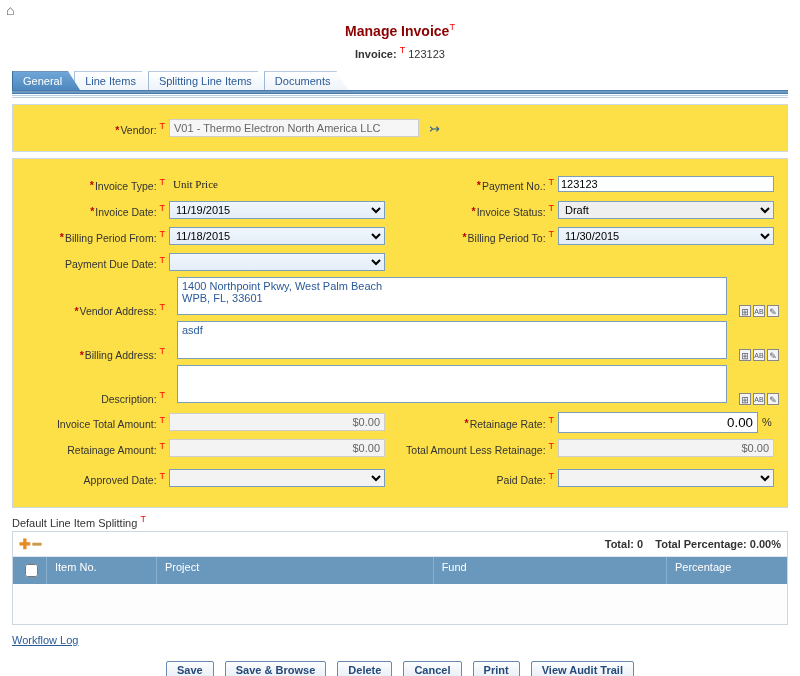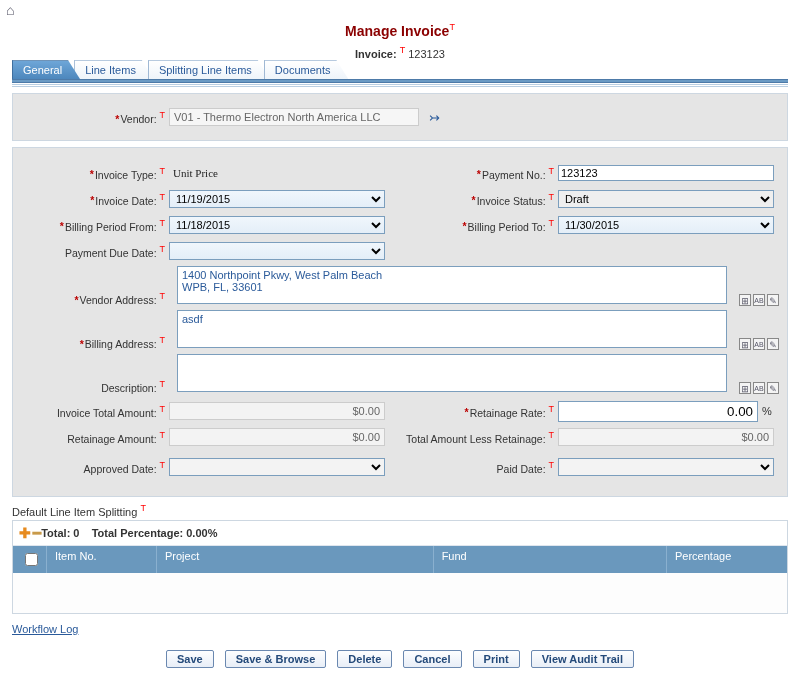--- a/index.html
+++ b/index.html
@@ -14,21 +14,21 @@
 .home-row { padding: 2px 6px; }
 .home-icon { font-size: 14px; color: #556; cursor: pointer; }
 h1.page-title {
   text-align: center;
   color: #8b0000;
   font-size: 14px;
   font-weight: bold;
   margin: 2px 0 6px;
 }
 .sup { color: red; font-size: 9px; vertical-align: super; font-weight: normal; }
-.invoice-line { text-align: center; font-size: 11px; font-weight: bold; margin-bottom: 1px; }
+.invoice-line { text-align: center; font-size: 11px; font-weight: bold; margin-bottom: 12px; }
 .invoice-line .num { font-weight: normal; }
 
 .tabs-wrap { margin: 0 12px; }
 .tabs {
   display: flex;
   gap: 0;
   font-size: 11px;
 }
 .tab {
   position: relative;
@@ -56,21 +56,21 @@
 .double-line {
   height: 3px;
   background: linear-gradient(#97b7d4, #fff, #97b7d4);
   margin-top: 1px;
 }
 
 .panel {
   margin: 6px 12px;
   border: 1px solid #cdd7e1;
   padding: 14px 8px;
-  background: #e5e5e5;
+  background: #fde047;
 }
 .req { color: #b00; font-weight: bold; margin-right: 1px; }
 .form-row { display: flex; align-items: center; }
 .label-col {
   width: 148px;
   text-align: right;
   padding-right: 4px;
   white-space: nowrap;
   font-size: 10.5px;
 }
@@ -170,21 +170,21 @@
   border: 1px solid #cdd7e1;
 }
 .split-toolbar {
   display: flex;
   align-items: center;
   padding: 4px 6px;
   border-bottom: 1px solid #dfe6ee;
 }
 .plus-ico { color: #e78b1f; font-weight: bold; font-size: 14px; cursor: pointer; }
 .minus-ico { color: #c89a4a; font-weight: bold; font-size: 14px; margin-left: 2px; cursor: pointer; }
-.split-center { flex: 1; text-align: left; font-weight: bold; font-size: 11px; }
+.split-center { flex: 1; text-align: right; font-weight: bold; font-size: 11px; }
 .split-header {
   display: flex;
   background: #6a98bd;
   color: #fff;
 }
 .split-header div {
   padding: 4px 8px;
   border-right: 1px solid #8ab0cf;
   font-size: 11px;
 }

